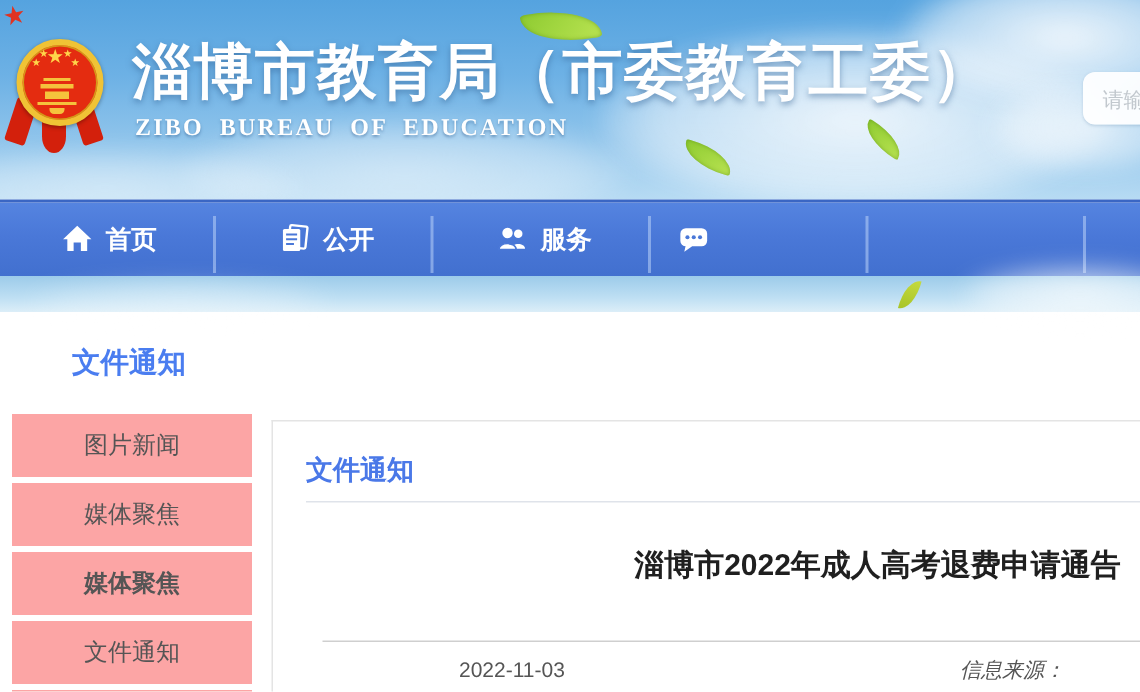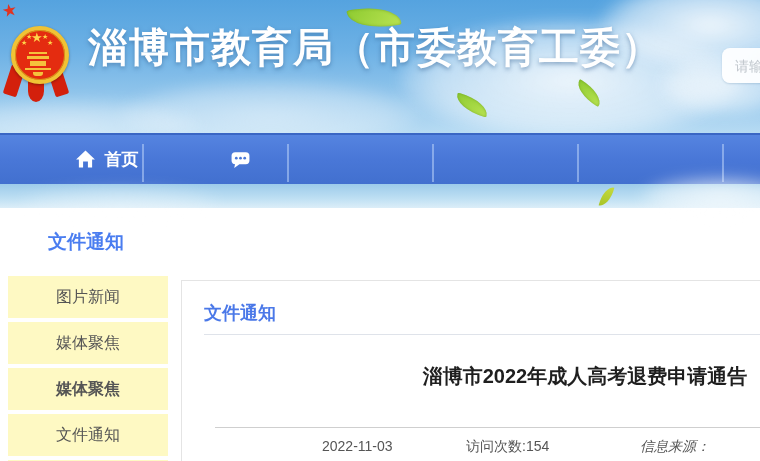--- a/index.html
+++ b/index.html
@@ -33,43 +33,43 @@
   .search-box{left:722px;top:48px;width:120px;height:35px;background:rgba(255,255,255,.93);
     border:none;outline:none;border-radius:8px 0 0 8px;padding:0 0 0 13px;font-size:14px;color:#666;
     box-shadow:0 1px 2px rgba(80,120,160,.25);}
   .search-box::placeholder{color:#c2c8ce;}
 
   
   .navbar{left:0;top:133px;width:760px;height:51px;
     background:linear-gradient(180deg,#5584e0 0%,#4a78d8 45%,#4270cf 100%);
     border-top:2px solid #3a66c4;box-sizing:border-box;display:flex;}
   .nav-item{width:145px;height:100%;display:flex;align-items:center;justify-content:center;
-    gap:9px;color:#fff;font-size:17px;font-weight:bold;cursor:pointer;flex:0 0 auto;margin-left:34px;}
+    gap:9px;color:#fff;font-size:17px;font-weight:bold;cursor:pointer;flex:0 0 auto;}
   .nav-item .nicon{width:21px;height:21px;display:inline-flex;}
   .nav-item.last{justify-content:flex-start;padding-left:17px;box-sizing:border-box;}
   .nav-sep{position:absolute;top:9px;bottom:2px;width:2px;background:rgba(185,210,248,.55);}
 
   
   .substrip{left:0;top:184px;width:760px;height:24px;
     background:linear-gradient(180deg,#9ccbea 0%,#bedff3 60%,#dceef8 100%);}
 
   
   .sidebar-title{left:48px;top:229px;font-size:19px;font-weight:bold;color:#4a7df0;}
-  .menu-item{left:8px;width:160px;height:42px;background:#fef9c3;color:#555;font-size:16px;
+  .menu-item{left:8px;width:160px;height:42px;background:#fca5a5;color:#555;font-size:16px;
     display:flex;align-items:center;justify-content:center;cursor:pointer;}
 
   .panel{left:181px;top:280px;width:806px;height:260px;background:#fff;
     border-top:1px solid #e4e4e4;border-left:1px solid #e4e4e4;}
   .panel-title{position:absolute;left:22px;top:20px;font-size:18px;font-weight:bold;color:#4a78e8;}
   .panel-div1{position:absolute;left:22px;right:0;top:53px;border-bottom:1px solid #dfe3ea;}
   .article-title{position:absolute;left:0;top:82px;width:806px;text-align:center;
     font-size:20px;font-weight:bold;color:#1f1f1f;}
   .panel-div2{position:absolute;left:33px;right:0;top:146px;border-bottom:1px solid #cfcfcf;}
   .meta{position:absolute;top:157px;font-size:14px;color:#555;}
-  .meta-date{left:140px;} .meta-visits{left:284px;} .meta-source{left:458px;font-style:italic;}
+  .meta-date{left:124px;} .meta-visits{left:284px;} .meta-source{left:458px;font-style:italic;}
 </style>
 </head>
 <body>
 
 <div class="abs header">
   <div class="abs cloud" style="left:120px;top:80px;width:300px;height:70px;opacity:.5;"></div>
   <div class="abs cloud" style="left:400px;top:20px;width:340px;height:120px;opacity:.9;"></div>
   <div class="abs cloud" style="left:600px;top:-20px;width:220px;height:90px;opacity:.95;"></div>
   <div class="abs cloud" style="left:660px;top:55px;width:130px;height:60px;opacity:.8;"></div>
   <div class="abs cloud" style="left:-60px;top:100px;width:260px;height:50px;opacity:.45;"></div>
@@ -91,32 +91,58 @@
     <div class="star" style="left:34px;top:15px;font-size:7px;">★</div>
     <div class="star" style="left:39px;top:21px;font-size:7px;">★</div>
     <div class="gate" style="left:21px;top:34px;width:18px;height:2px;"></div>
     <div class="gate" style="left:19px;top:38px;width:22px;height:3px;"></div>
     <div class="gate" style="left:22px;top:43px;width:16px;height:5px;"></div>
     <div class="gate" style="left:17px;top:50px;width:26px;height:2px;"></div>
     <div class="gate" style="left:25px;top:54px;width:10px;height:4px;border-radius:0 0 3px 3px;"></div>
   </div>
 
   <div class="abs site-title">淄博市教育局（市委教育工委）</div>
+  <div class="abs site-sub">ZIBO BUREAU OF EDUCATION</div>
 
   <input class="abs search-box" type="text" placeholder="请输入" style="">
 </div>
 
 <div class="abs navbar">
   <div class="nav-item">
     <span class="nicon">
       <svg viewBox="0 0 20 20">
           <path fill="#fff" d="M10 1.5 19 10h-2.7v7.5h-4V12H7.7v5.5h-4V10H1z"></path>
         </svg>
     </span>
     <span>首页</span>
+  </div>
+  <div class="nav-item">
+    <span class="nicon">
+      <svg viewBox="0 0 20 20">
+        <rect x="6.5" y="1.5" width="11" height="14" rx="1" fill="none" stroke="#fff" stroke-width="1.5" transform="rotate(6 12 8)"></rect>
+        <rect x="2.5" y="3.5" width="11" height="14" rx="1" fill="#fff"></rect>
+        <g stroke="#4a78d8" stroke-width="1.3">
+            <line x1="4.5" y1="7" x2="11.5" y2="7"></line>
+        <line x1="4.5" y1="10" x2="11.5" y2="10"></line>
+            <line x1="4.5" y1="13" x2="9.5" y2="13"></line>
+          </g>
+      </svg>
+    </span>
+    <span>公开</span>
+  </div>
+  <div class="nav-item">
+    <span class="nicon">
+      <svg viewBox="0 0 20 20" fill="#fff">
+        <circle cx="13.8" cy="6.5" r="2.7"></circle>
+          <path d="M9.5 16c0-4 8.6-4 8.6 0z"></path>
+        <circle cx="7" cy="6" r="3.3"></circle>
+          <path d="M1.5 16.5c0-5 11-5 11 0z" stroke="#4a78d8" stroke-width="1"></path>
+      </svg>
+    </span>
+    <span>服务</span>
   </div>
   <div class="nav-item last">
     <span class="nicon">
       <svg viewBox="0 0 20 20">
         <rect x="1.5" y="3" width="17" height="11.5" rx="3.5" fill="#fff"></rect>
         <path d="M5 13.5 4 18l5-3.5z" fill="#fff"></path>
         <g fill="#4a78d8">
             <circle cx="6" cy="8.7" r="1.3"></circle>
             <circle cx="10" cy="8.7" r="1.3"></circle>
             <circle cx="14" cy="8.7" r="1.3"></circle>
@@ -155,15 +181,14 @@
 <div class="abs menu-item" style="top:460px;">
   <span></span>
 </div>
 
 <div class="abs panel">
   <div class="panel-title">文件通知</div>
   <div class="panel-div1"></div>
   <div class="article-title">淄博市2022年成人高考退费申请通告</div>
   <div class="panel-div2"></div>
   <div class="meta meta-date">2022-11-03</div>
-  <div class="meta meta-visits">访问次数:154</div>
   <div class="meta meta-source">信息来源：</div>
 </div>
 
 </body></html>

